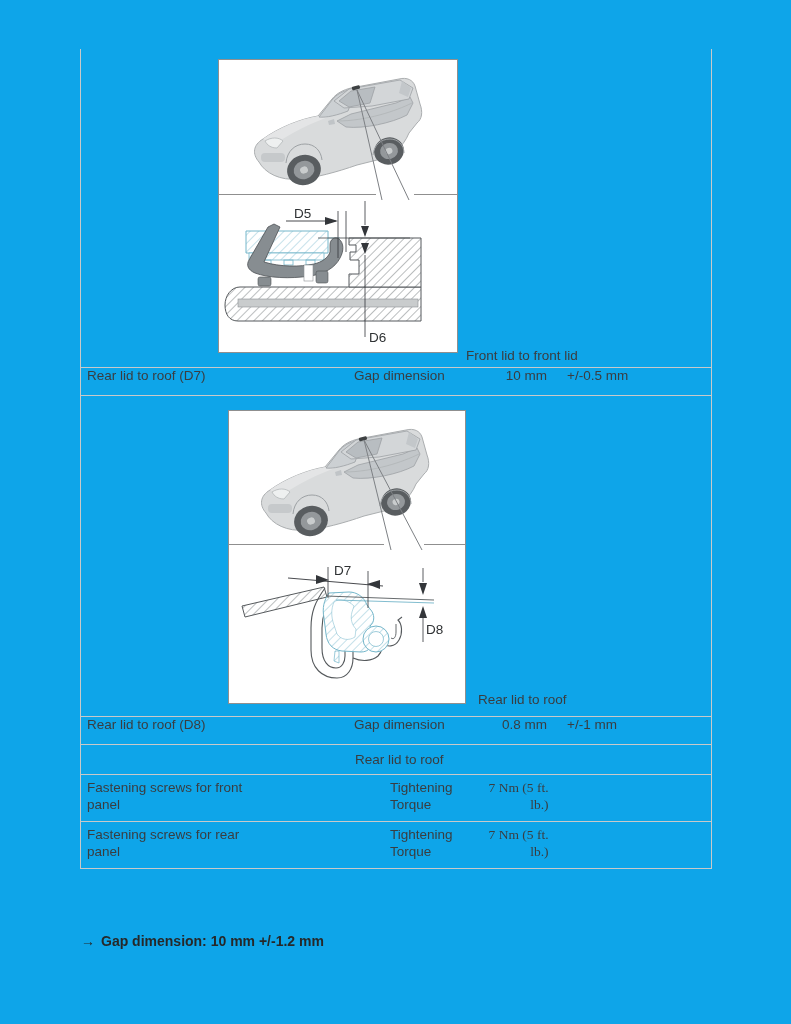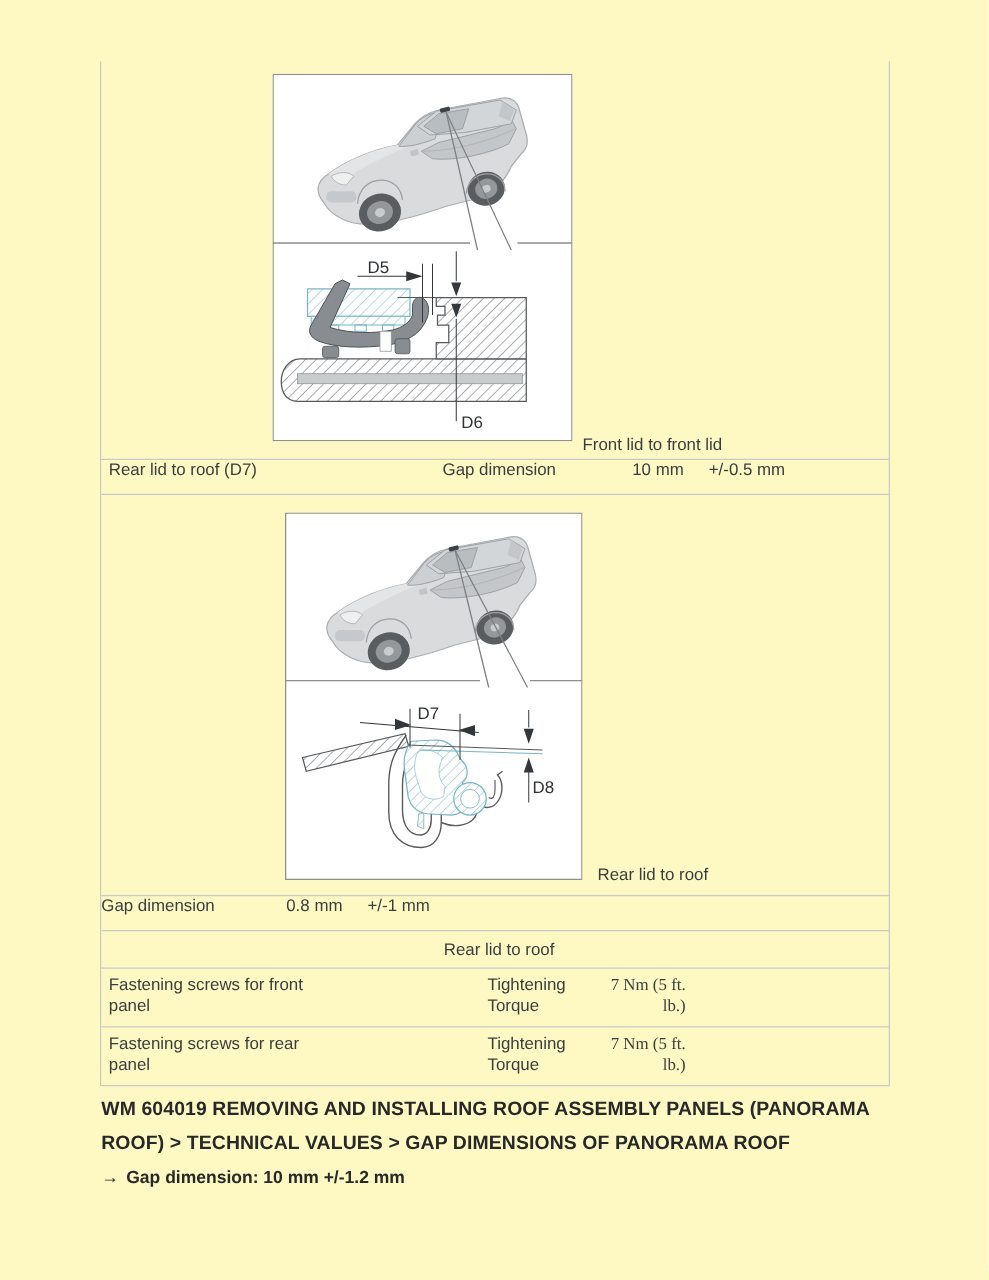--- a/index.html
+++ b/index.html
@@ -1,17 +1,17 @@
 <!DOCTYPE html>
 <html><head>
 <meta charset="utf-8">
 <style>
   html,body{margin:0;padding:0;background:#ffffff;}
   .page{
-    position:relative; width:791px; height:1024px; background:#fef9c3;
+    position:relative; width:791px; height:1024px; background:#0ea5e9;
     font-family:"Liberation Sans","DejaVu Sans",sans-serif;
     color:#3a3d40; font-size:13.5px; overflow:hidden;
   }
   .doc-table{
     position:absolute; left:80px; top:49px; width:632px;
     border-left:1px solid #c9c9c9; border-right:1px solid #c9c9c9;
     box-sizing:border-box;
   }
   .row{ position:relative; box-sizing:border-box; border-bottom:1px solid #c9c9c9; }
   .row-figure1{ height:319px; }
@@ -175,20 +175,21 @@
             <polygon points="195,196 191,208 199,208" fill="#33363a"></polygon>
             <line x1="195" y1="207" x2="195" y2="232" stroke="#33363a" stroke-width="0.8"></line>
             <text x="198" y="224">D8</text>
           </g>
         </g>
       </svg>
       <div class="fig-caption caption2">Rear lid to roof</div>
     </div>
 
     <div class="row row-spec">
+      <div class="c1">Rear lid to roof (D8)</div>
       <div class="c2">Gap dimension</div>
       <div class="c3">0.8 mm</div>
       <div class="c4">+/-1 mm</div>
     </div>
 
     <div class="row row-section">
       <span class="section-label">Rear lid to roof</span>
     </div>
 
     <div class="row row-torque">
@@ -200,19 +201,18 @@
 
     <div class="row row-torque">
       <div class="c1"><span class="wrap-narrow">Fastening screws for rear panel</span></div>
       <div class="c2"><span class="wrap-prop">Tightening Torque</span></div>
       <div class="c3"><span class="wrap-val">7 Nm (5 ft. lb.)</span></div>
       <div class="c4"></div>
     </div>
 
   </div>
 
-  <div class="heading">WM 604019 REMOVING AND INSTALLING ROOF ASSEMBLY PANELS (PANORAMA ROOF) &gt; TECHNICAL VALUES &gt; GAP DIMENSIONS OF PANORAMA ROOF</div>
 
   <div class="note">
     <span class="arrow">→</span><span class="note-text">Gap dimension: 10 mm +/-1.2 mm</span>
   </div>
 
 </div>
 
 </body></html>

